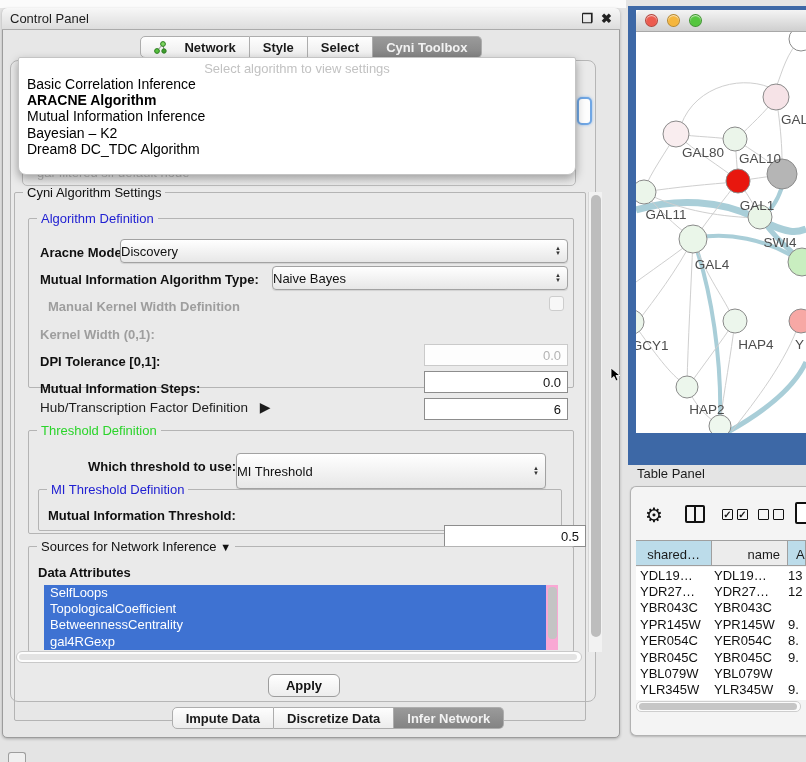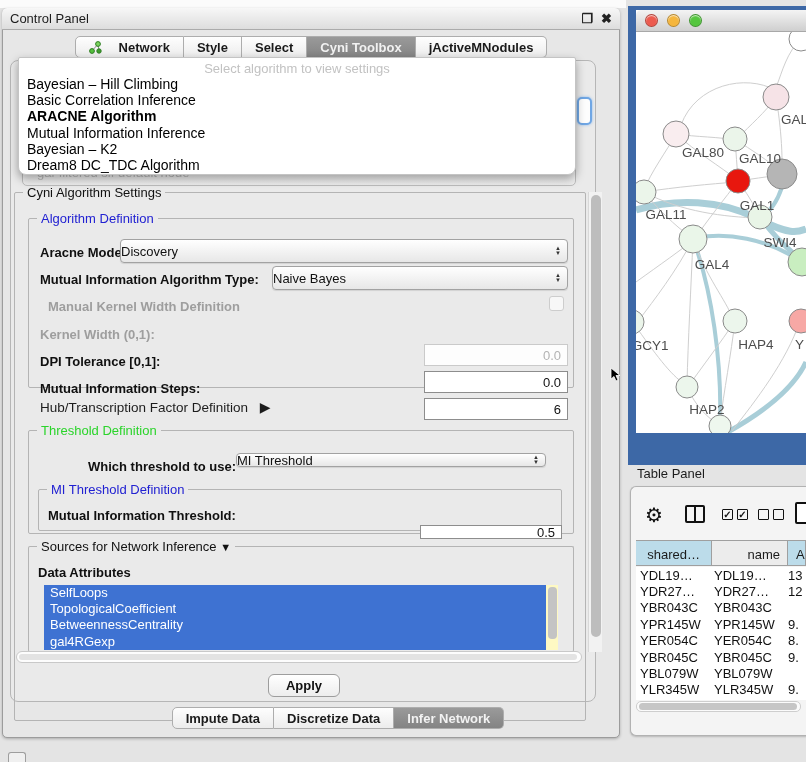--- a/index.html
+++ b/index.html
@@ -103,21 +103,21 @@
     display:flex; align-items:center; justify-content:flex-end;
     font-size:13px; padding-right:6px;margin-top:23px;
   }
   .field.disabled { border-color:#cacaca; color:#b3b3b3; background:#fdfdfd; }
   .checkbox {
     position:absolute; width:15px; height:15px; border:1px solid #cdcdcd;
     border-radius:3px; background:#f7f7f7;
   }
 
   
-  .attr-list { left:44px; top:585px; width:514px; height:65px; background:#fef9c3; overflow:hidden; z-index:3;}
+  .attr-list { left:44px; top:585px; width:514px; height:65px; background:#f9a8d4; overflow:hidden; z-index:3;}
   .attr-item { height:16.2px; background:#3e72d2; color:#fff; font-size:13px; line-height:16px; padding-left:6px; width:502px; }
   .attr-scroll { position:absolute; right:1px; top:2px; width:9px; height:52px; background:#c4c4c4; border-radius:4px; }
 
   
   .vscroll-track { left:588px; top:192px; width:14px; height:460px; background:#f2f2f2; border-left:1px solid #d8d8d8; z-index:3;}
   .vscroll-thumb { position:absolute; left:2px; top:3px; width:10px; height:442px; background:#bdbdbd; border-radius:5px; }
   .hscroll-track { left:16px; top:651px; width:566px; height:12px; background:#fdfdfd; border:1px solid #c9c9c9; border-radius:6px; z-index:4;}
   .hscroll-thumb { position:absolute; left:2px; top:2px; width:558px; height:6px; background:#e3e3e3; border-radius:3px; }
 
   .apply-btn {
@@ -200,35 +200,31 @@
   </div>
   <div class="tab">
     <span>Style</span>
   </div>
   <div class="tab">
     <span>Select</span>
   </div>
   <div class="tab selected">
     <span>Cyni Toolbox</span>
   </div>
-  <div class="tab">
-    <span>jActiveMNodules</span>
-  </div>
 </div>
 
 <div class="abs outer-panel"></div>
 
 <div class="abs ghost-combo">
   <span>gal-filtered sif default node</span>
 </div>
 <div class="abs focus-fragment"></div>
 
 <div class="abs algo-popup">
   <div class="algo-prompt">Select algorithm to view settings</div>
-  <div class="algo-item">Bayesian – Hill Climbing</div>
   <div class="algo-item">Basic Correlation Inference</div>
   <div class="algo-item bold">ARACNE Algorithm</div>
   <div class="algo-item">Mutual Information Inference</div>
   <div class="algo-item">Bayesian – K2</div>
   <div class="algo-item">Dream8 DC_TDC Algorithm</div>
 </div>
 
 <div class="group" style="left:14px; top:192px; width:572px; height:529px;">
   <span class="group-title">Cyni Algorithm Settings</span>
 </div>
@@ -276,33 +272,33 @@
 <span class="lbl plain" style="left:40px; top:399px;">
   <span>Hub/Transcription Factor Definition</span>
   <span style="font-size:14px; margin-left:8px;">▶</span>
 </span>
 
 <div class="group" style="left:28px; top:430px; width:546px; height:104px;">
   <span class="group-title gt-green">Threshold Definition</span>
 </div>
 
 <span class="lbl" style="left:88px; top:459px;">Which threshold to use:</span>
-<div class="combo" style="left:236px; top:453px; width:310px; height:14px;">
+<div class="combo" style="left:236px; top:453px; width:310px; height:36px;">
   <span class="val">MI Threshold</span>
   <span class="arrows">
       <span>▲</span>
       <span>▼</span>
     </span>
 </div>
 
 <div class="group" style="left:38px; top:489px; width:524px; height:42px;">
   <span class="group-title gt-blue">MI Threshold Definition</span>
 </div>
 <span class="lbl" style="left:48px; top:508px;">Mutual Information Threshold:</span>
-<div class="field" style="left:420px; top:502px; width:142px; height:14px;">
+<div class="field" style="left:444px; top:502px; width:142px; height:22px;">
   <span>0.5</span>
 </div>
 
 <div class="group" style="left:28px; top:546px; width:546px; height:106px; border-bottom:none;">
   <span class="group-title" style="background:#eaeaea;">
     <span>Sources for Network Inference</span>
     <span style="font-size:11px;">▼</span>
   </span>
 </div>
 <span class="lbl" style="left:38px; top:565px;">Data Attributes</span>

